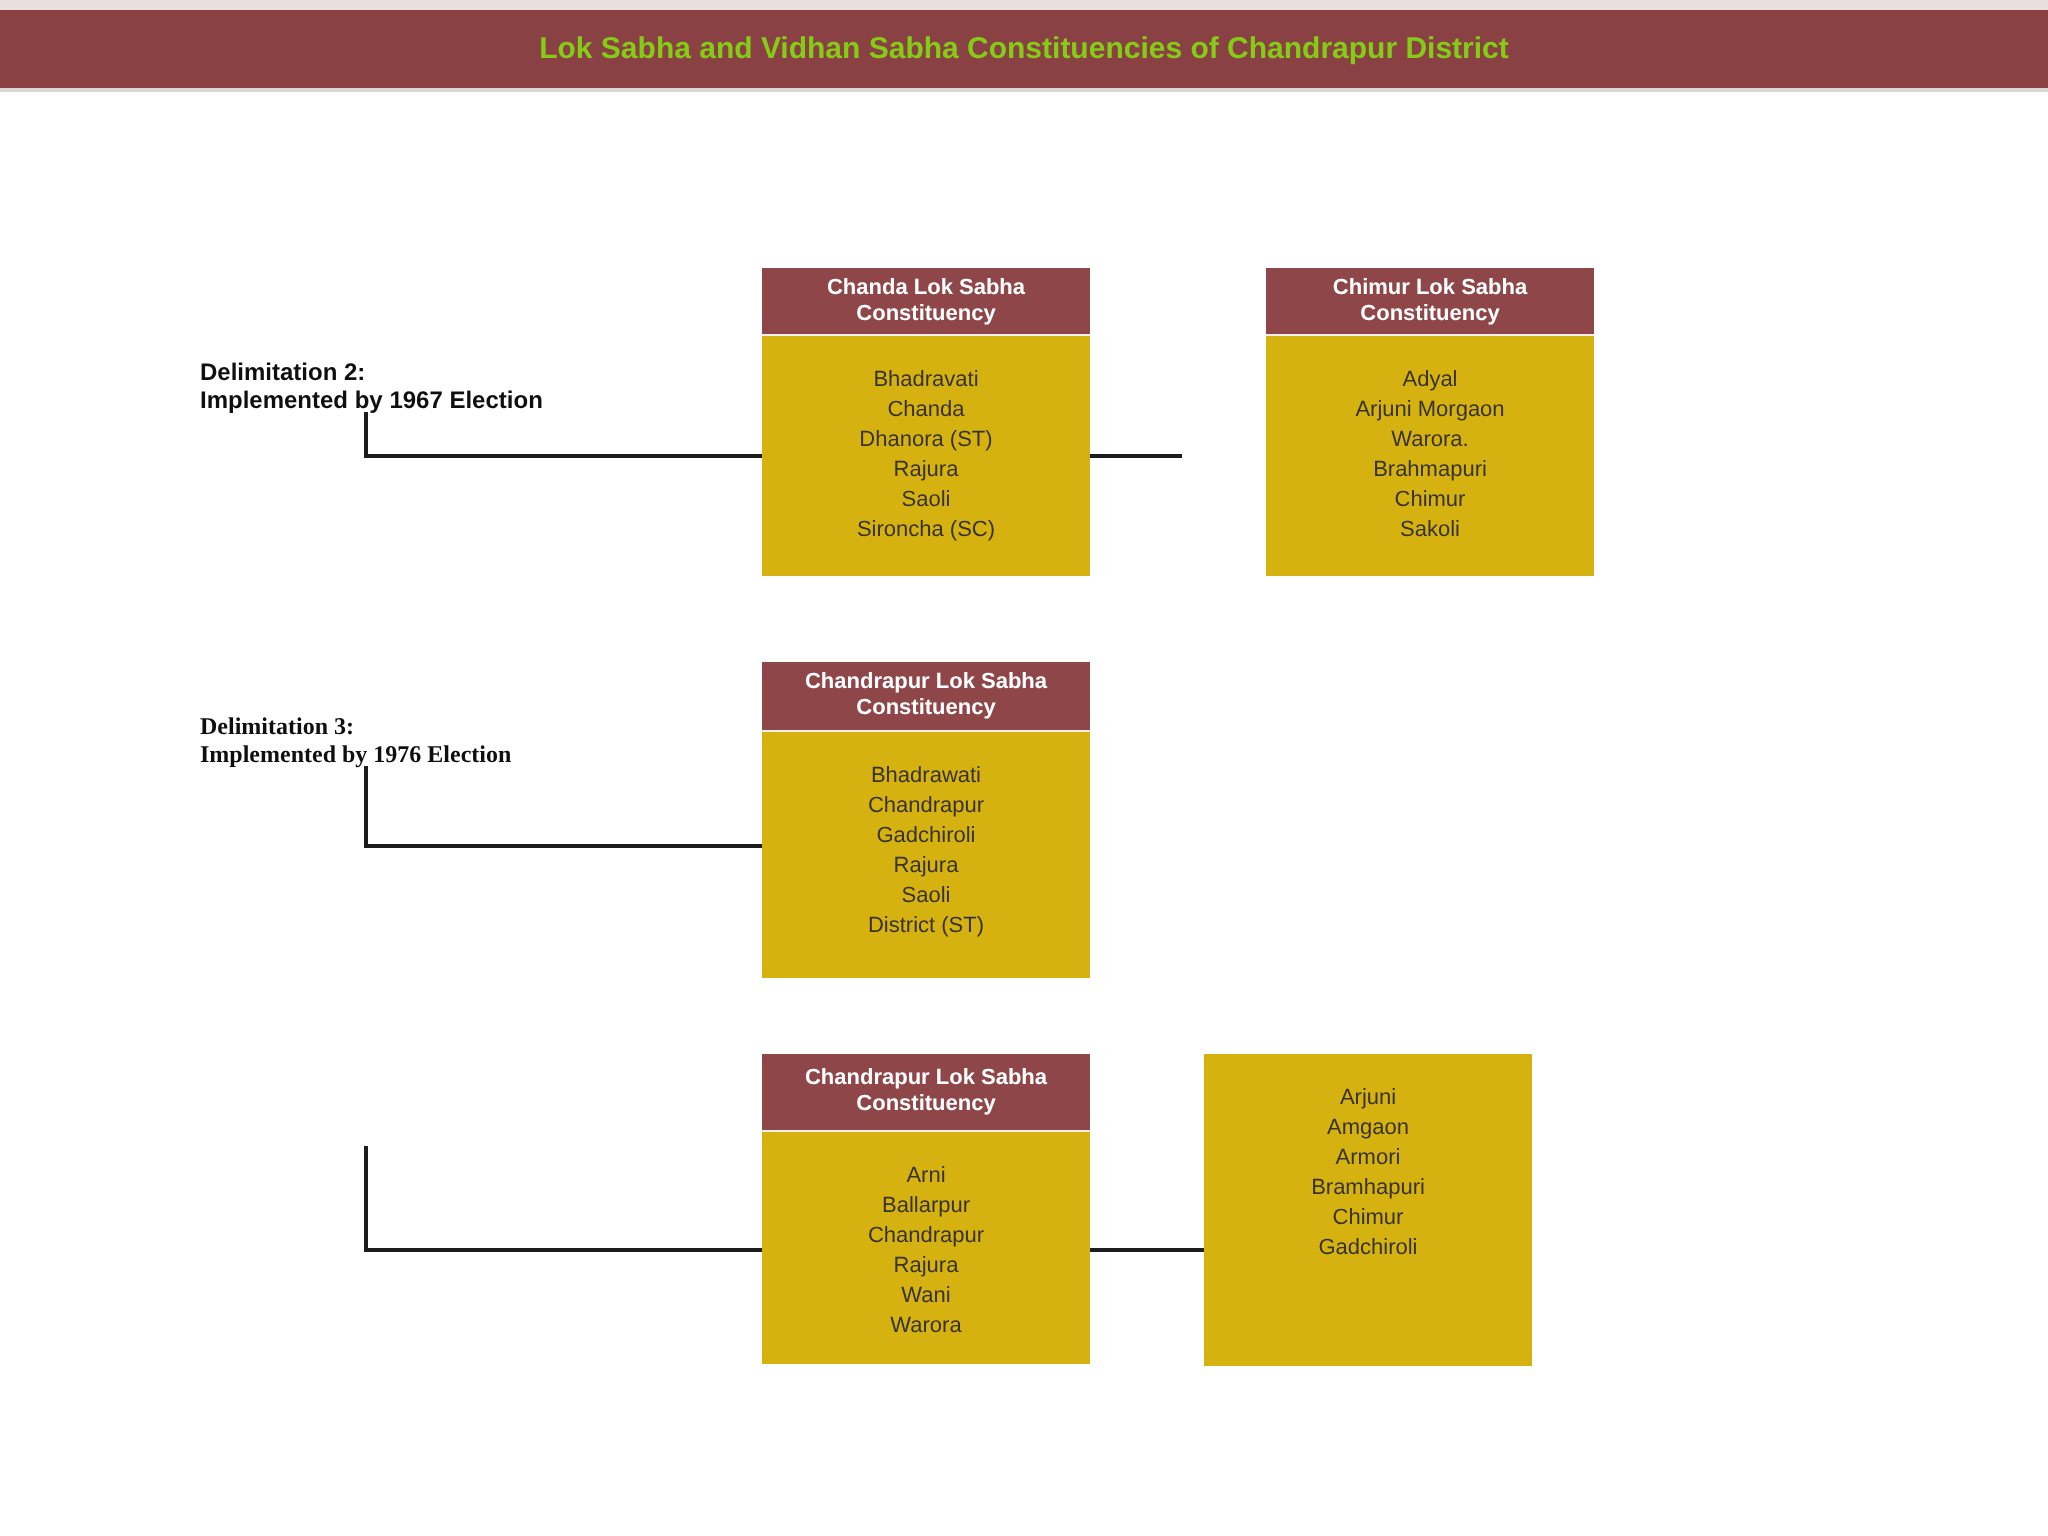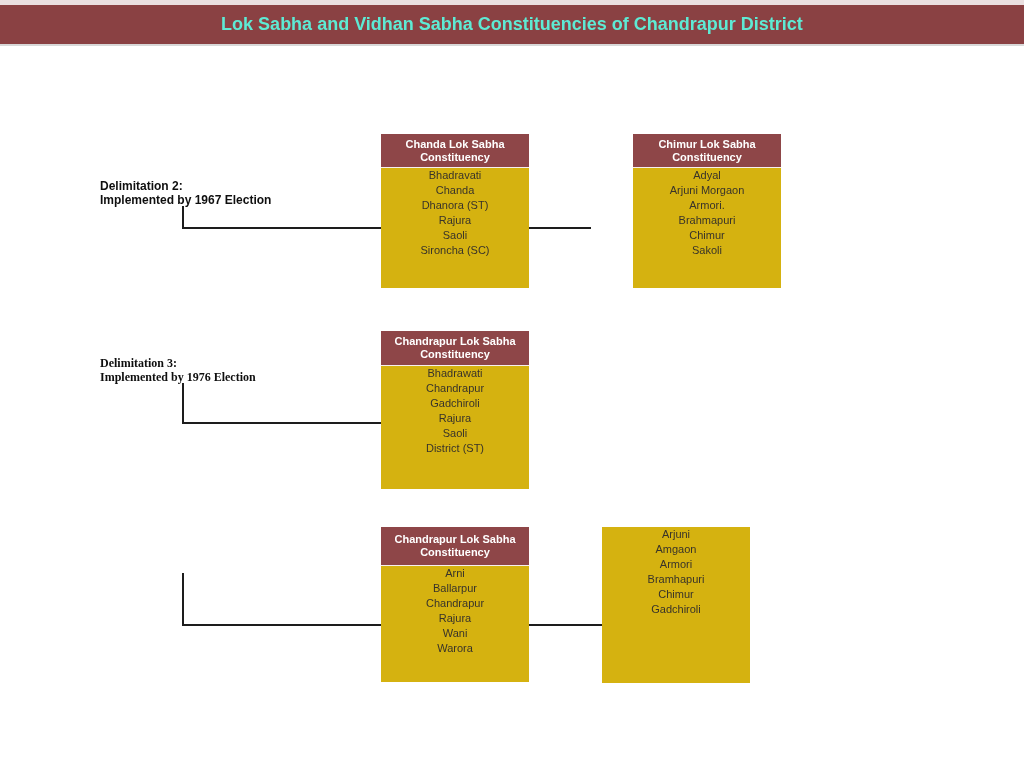--- a/index.html
+++ b/index.html
@@ -24,47 +24,48 @@
   .banner{
     position:absolute; left:0; top:5px; width:1024px; height:39px;
     background:var(--banner);
     display:flex; align-items:center; justify-content:center;
   }
   .banner-underline{
     position:absolute; left:0; top:44px; width:1024px; height:2px;
     background:#d8d8d8;
   }
   .page-title{
-    color:#5eead4; font-size:18px; font-weight:bold; text-align:right;
+    color:#84cc16; font-size:15px; font-weight:bold; text-align:right;
   }
   .section-label{
     position:absolute; left:100px;
     font-size:12px; font-weight:bold; color:#0f0f0f; line-height:14px;
     white-space:nowrap;
   }
   .line{
     position:absolute; background:var(--connector);
   }
   .box{
-    position:absolute; width:148px;
+    position:absolute; width:164px;
     display:flex; flex-direction:column;
   }
   .box-header{
     background:var(--box-header);
     color:#ffffff; font-size:11px; font-weight:bold; line-height:13px;
     display:flex; flex-direction:column; align-items:center; justify-content:center;
     text-align:center;
     border-bottom:1px solid #f6efef;
     flex:0 0 auto;
   }
   .hh34{ height:34px; } .hh35{ height:35px; } .hh39{ height:39px; }
   .box-body{
     background:var(--box-body);
     flex:1 1 auto;
     text-align:center; font-size:11px; line-height:15px; color:#38332a;
+    padding-top:15px;
   }
 </style>
 </head>
 <body>
 
 <div class="canvas">
 
   <div class="top-strip"></div>
   <div class="banner">
     <div class="page-title">Lok Sabha and Vidhan Sabha Constituencies of Chandrapur District</div>
@@ -95,21 +96,21 @@
   </div>
 
   <div class="box" style="left:591px; top:134px; height:154px;margin-left:42px;">
     <div class="box-header hh34">
       <div>Chimur Lok Sabha</div>
       <div>Constituency</div>
     </div>
     <div class="box-body">
       <div class="item">Adyal</div>
       <div class="item">Arjuni Morgaon</div>
-      <div class="item">Armori.</div>
+      <div class="item">Warora.</div>
       <div class="item">Brahmapuri</div>
       <div class="item">Chimur</div>
       <div class="item">Sakoli</div>
     </div>
   </div>
 
   <div class="section-label" style="top:356px;font-family:Liberation Serif, serif;">
     <div>Delimitation 3:</div>
     <div>Implemented by 1976 Election</div>
   </div>

